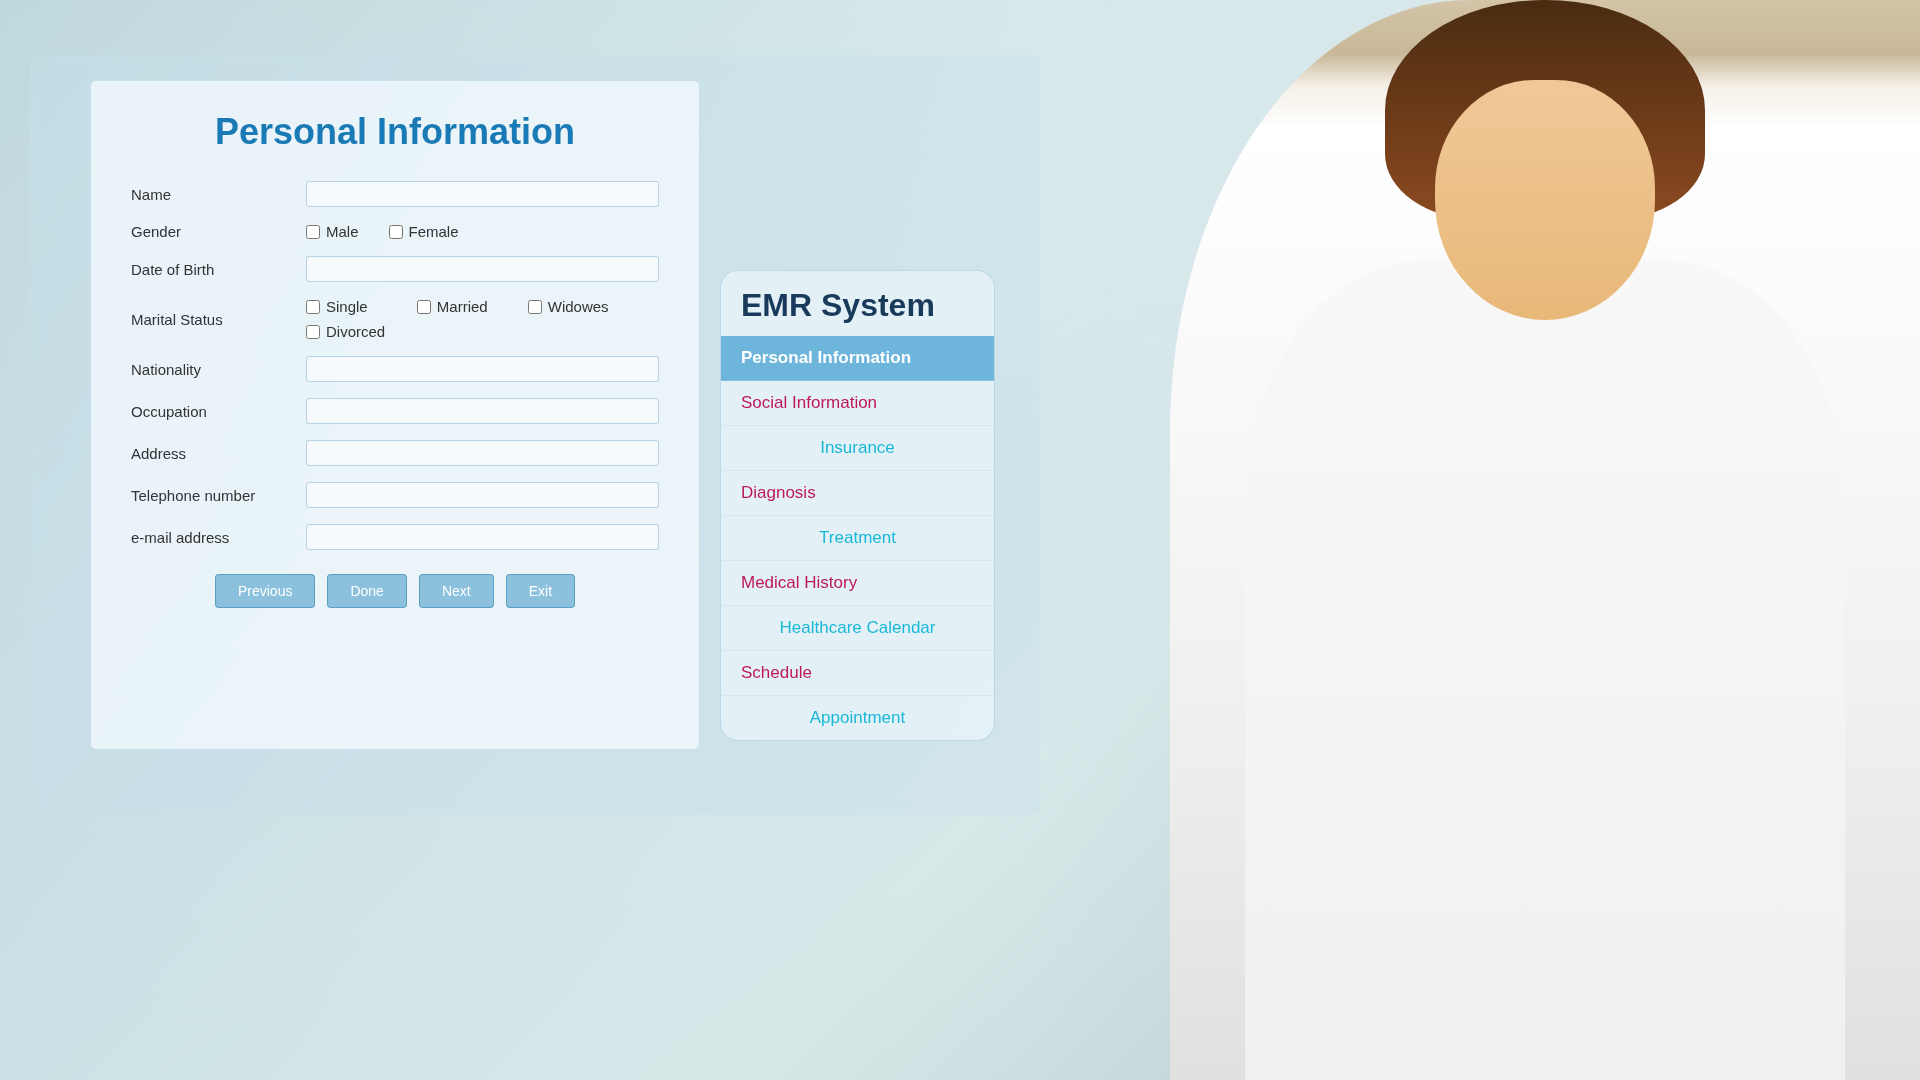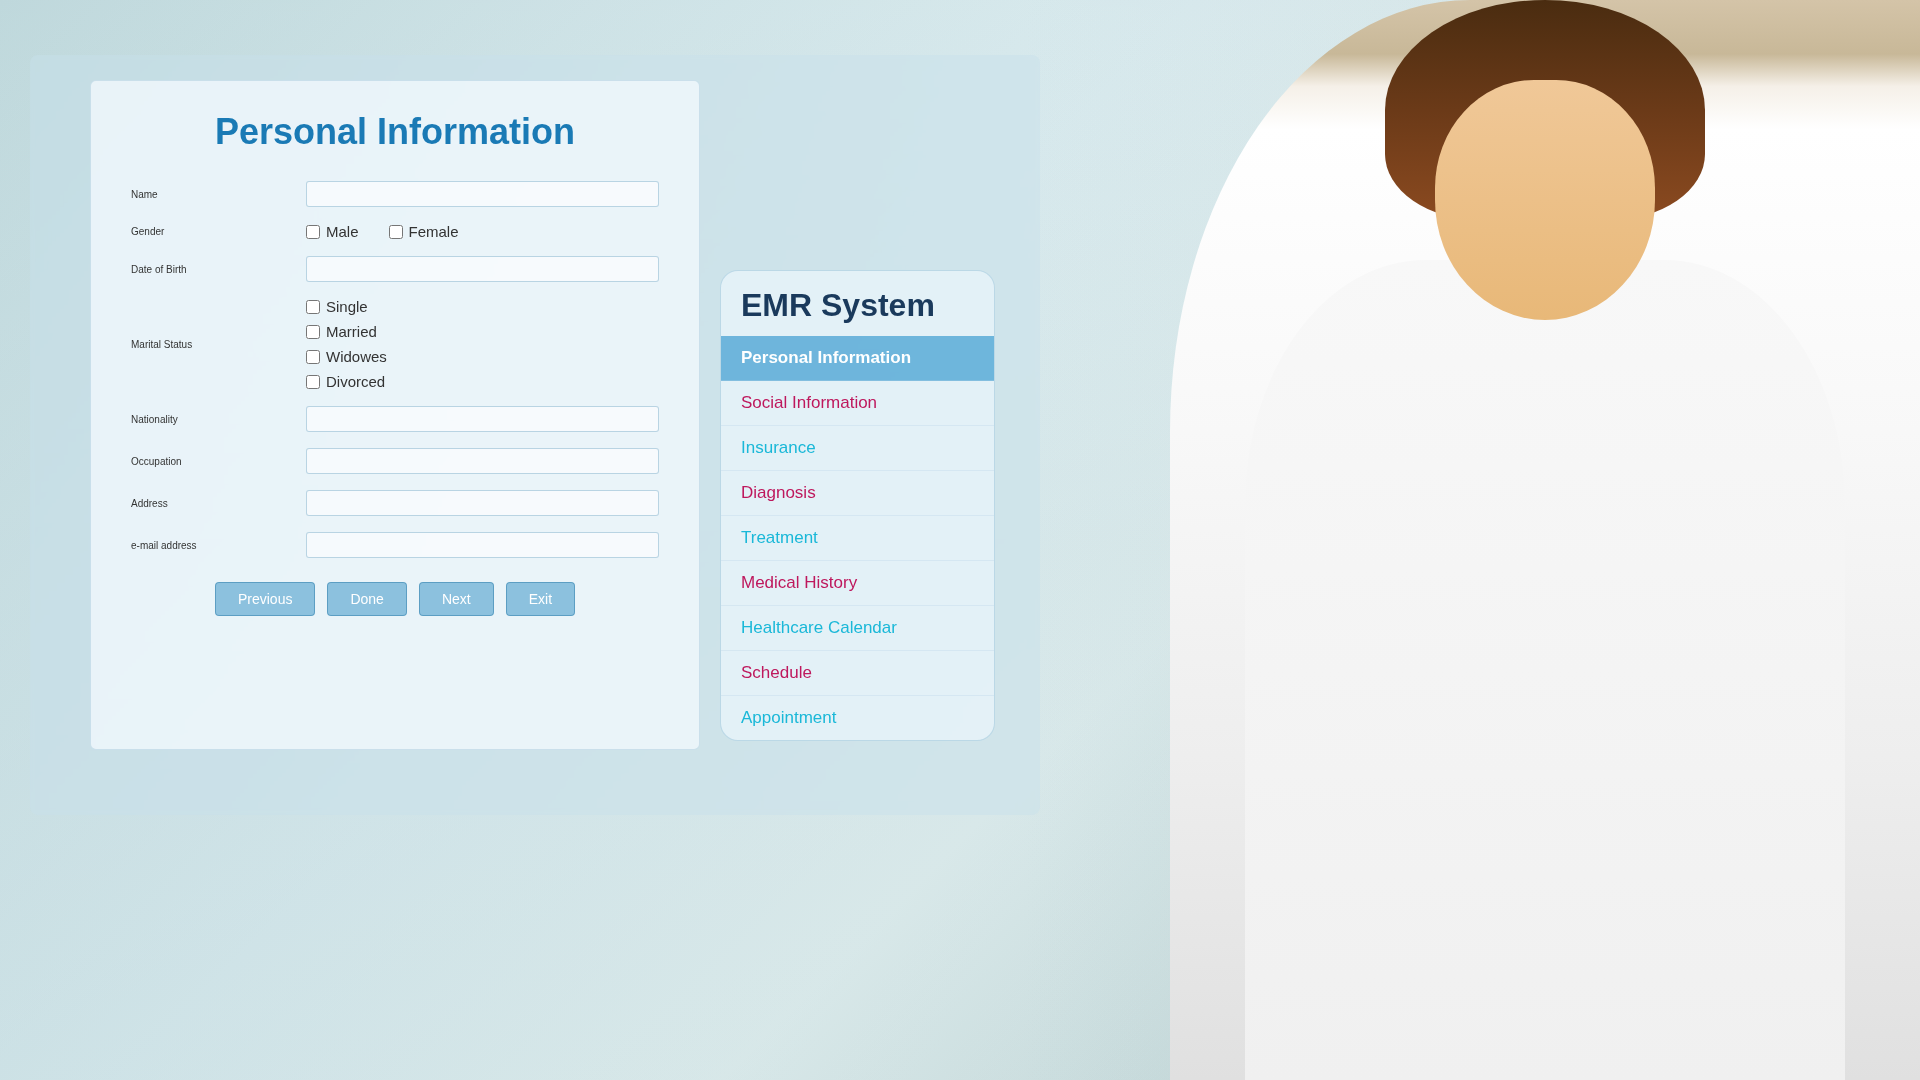--- a/index.html
+++ b/index.html
@@ -79,21 +79,21 @@
     }
 
     .form-row {
       display: flex;
       align-items: center;
       margin-bottom: 16px;
       gap: 20px;
     }
 
     .form-label {
-      font-size: 10px;
+      font-size: 15px;
       color: #333;
       width: 155px;
       flex-shrink: 0;
     }
 
     .form-input {
       flex: 1;
       height: 26px;
       background: rgba(255,255,255,0.6);
       border: 1px solid rgba(160, 195, 215, 0.7);
@@ -117,21 +117,21 @@
     }
 
     .radio-option input[type="checkbox"] {
       width: 14px;
       height: 14px;
       cursor: pointer;
     }
 
     .marital-group {
       display: grid;
-      grid-template-columns: 1fr;
+      grid-template-columns: 1fr 1fr 1fr;
       gap: 8px 30px;
     }
 
     .form-buttons {
       display: flex;
       justify-content: center;
       gap: 12px;
       margin-top: 24px;
     }
 
@@ -175,20 +175,21 @@
     }
 
     .emr-menu-item.active {
       background: rgba(70, 160, 210, 0.75);
       color: white;
       font-weight: bold;
     }
 
     .emr-menu-item.cyan {
       color: #1ab8d8;
+      text-align: center;
     }
 
     .emr-menu-item.dark {
       color: #be185d;
     }
 
     .emr-menu-item:last-child {
       border-bottom: none;
     }
   </style>
@@ -256,20 +257,24 @@
   <div class="form-row">
     <span class="form-label">Occupation</span>
     <input class="form-input" type="text" style="">
   </div>
 
   <div class="form-row">
     <span class="form-label">Address</span>
     <input class="form-input" type="text" style="">
   </div>
 
+  <div class="form-row">
+    <span class="form-label">Telephone number</span>
+    <input class="form-input" type="text" style="">
+  </div>
 
   <div class="form-row">
     <span class="form-label">e-mail address</span>
     <input class="form-input" type="text" style="">
   </div>
 
   <div class="form-buttons">
     <button class="btn">Previous</button>
     <button class="btn">Done</button>
     <button class="btn">Next</button>

